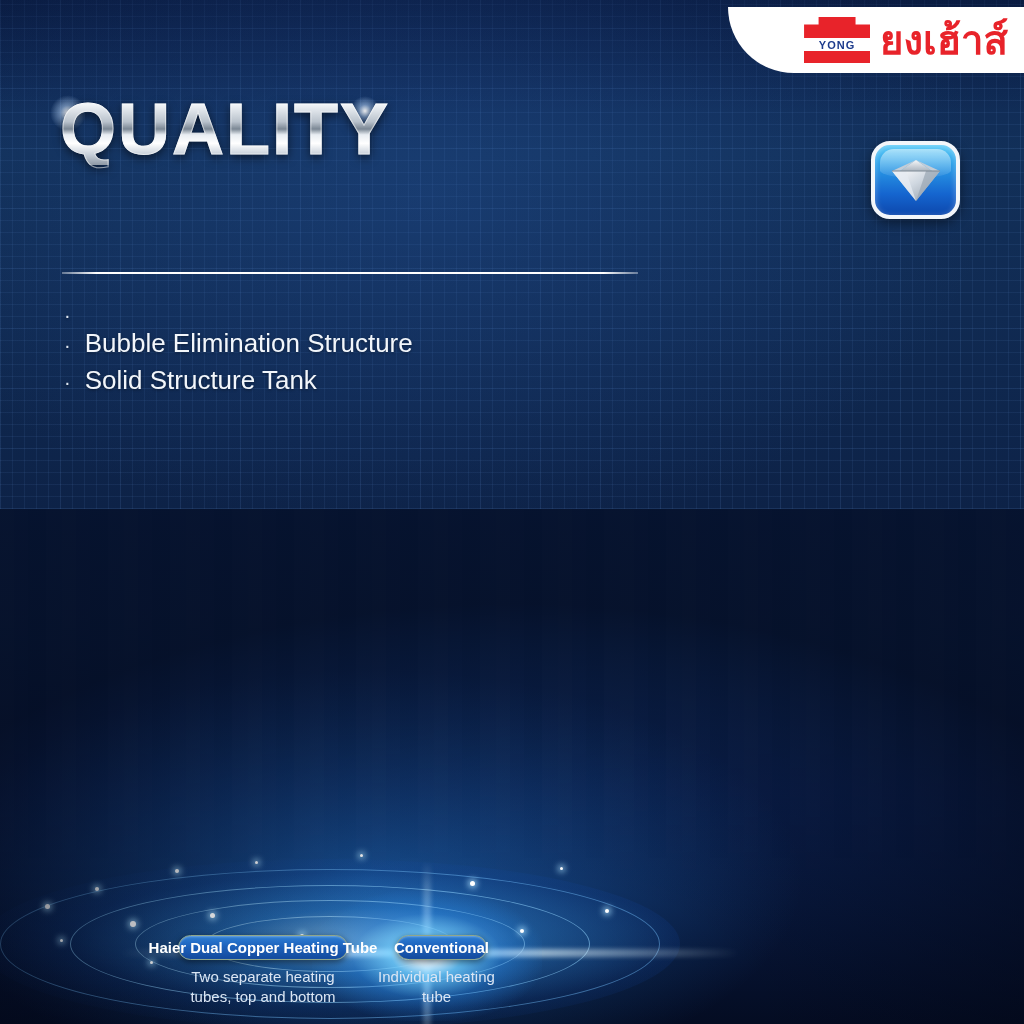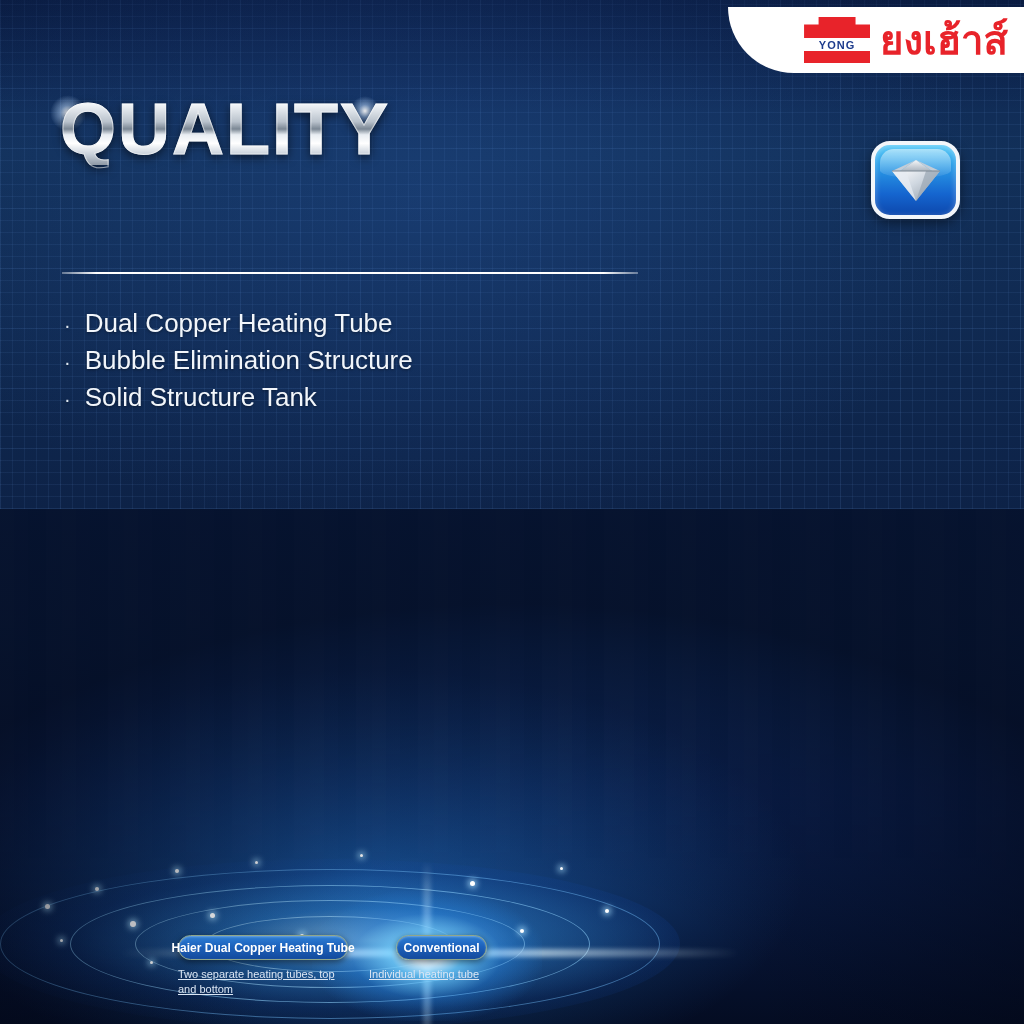--- a/index.html
+++ b/index.html
@@ -174,29 +174,29 @@
   .spark{ position:absolute; background:#ffffff; border-radius:50%;
           box-shadow:0 0 6px 2px rgba(170,225,255,.85); pointer-events:none; }
 
   
   .pill{
     position:absolute; height:25px; border-radius:13px;
     background:linear-gradient(180deg,#2e7fd6 0%,#1d62bc 45%,#134a9d 100%);
     border:1px solid #8fa68a;
     box-shadow:0 2px 6px rgba(0,0,0,.5), inset 0 1px 2px rgba(255,255,255,.3);
     display:flex; align-items:center; justify-content:center;
-    color:#ffffff; font-size:12px; font-weight:bold; white-space:nowrap;
+    color:#ffffff; font-size:15px; font-weight:bold; white-space:nowrap;
     z-index:6;
   }
   #pill-haier{ left:178px; top:935px; width:170px; }
   #pill-conventional{ left:396px; top:935px; width:91px; }
 
   .caption{
-    position:absolute; color:#dbe6f4; font-size:11px; line-height:1.35;
-    text-align:left; z-index:6;text-decoration:underline;
+    position:absolute; color:#dbe6f4; font-size:15px; line-height:1.35;
+    text-align:center; z-index:6;
   }
   #cap-haier{ left:178px; top:967px; width:170px; }
   #cap-conventional{ left:369px; top:967px; width:135px; }
 </style>
 </head>
 <body>
 
 <div id="page">
 
   <div id="top-section">
@@ -215,21 +215,20 @@
     </div>
 
     <div id="quality-sparkle-1"></div>
     <div id="quality-sparkle-2"></div>
     <div id="quality-word">QUALITY</div>
     <div id="divider"></div>
 
     <ul id="feature-list">
       <li>
         <span class="dot">·</span>
-        <span>Dual Copper Heating Tube</span>
       </li>
       <li>
         <span class="dot">·</span>
         <span>Bubble Elimination Structure</span>
       </li>
       <li>
         <span class="dot">·</span>
         <span>Solid Structure Tank</span>
       </li>
     </ul>

